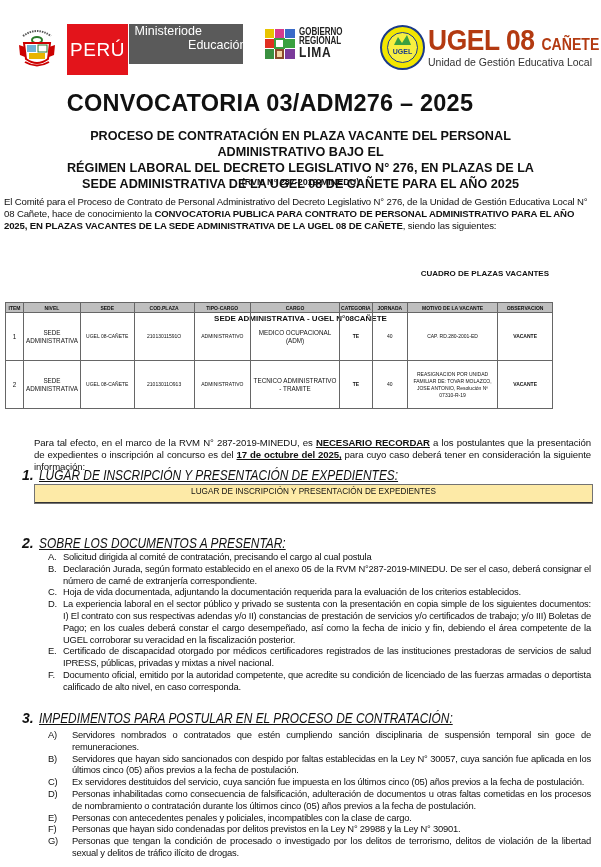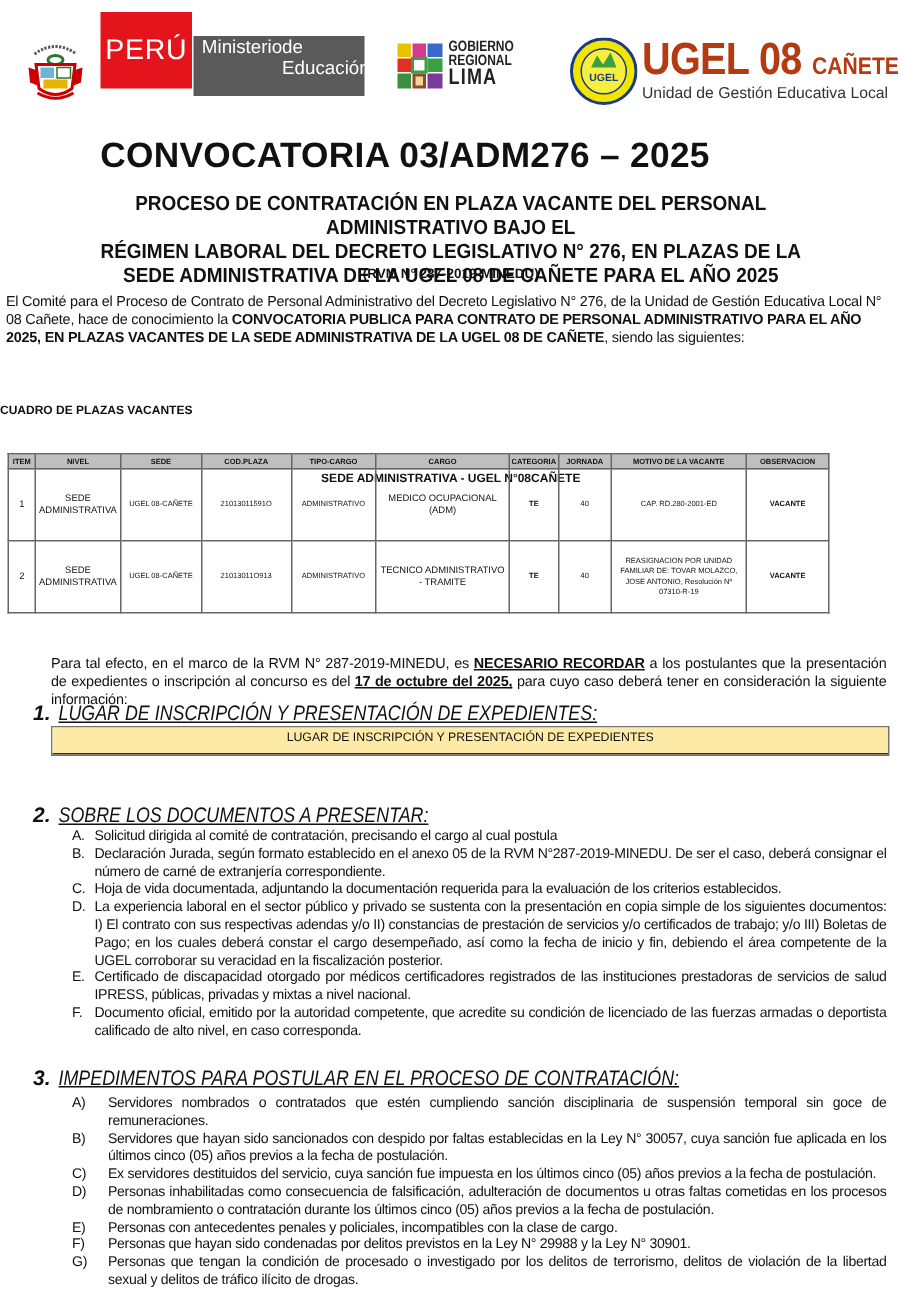--- a/index.html
+++ b/index.html
@@ -1,40 +1,40 @@
 <!DOCTYPE html>
 <html><head>
 <meta charset="utf-8">
 <style>
   html, body { margin:0; padding:0; background:#ffffff; }
   body { width:601px; height:867px; overflow:hidden; position:relative; font-family:"Liberation Sans", sans-serif; color:#111; }
   .abs { position:absolute; }
 
   
   .coat { left:17px; top:27px; width:40px; height:42px; }
-  .peru-red { left:67px; top:8px; width:61px; height:51px; background:#e3141b; color:#fff; font-size:19px; display:flex; align-items:center; justify-content:center; letter-spacing:0.5px; }
+  .peru-red { left:67px; top:24px; width:61px; height:51px; background:#e3141b; color:#fff; font-size:19px; display:flex; align-items:center; justify-content:center; letter-spacing:0.5px; }
   .minedu-gray { left:129px; top:24px; width:114px; height:40px; background:#5a5a5a; color:#fff; font-size:12.5px; line-height:14px; display:flex; flex-direction:row; justify-content:center; padding-left:9px; box-sizing:border-box; }
   .gore-icon { left:264px; top:28px; width:32px; height:32px; }
   .gore-text { left:299px; top:27px; width:50px; font-size:10px; line-height:9px; font-weight:bold; color:#222; font-family:"Liberation Sans", sans-serif; transform:scaleX(0.8); transform-origin:left top; }
   .gore-text .lima { font-size:15px; line-height:14px; letter-spacing:1px; }
   .ugel-seal { left:380px; top:25px; width:45px; height:45px; }
   .ugel-title { left:428px; top:24px; color:#b33a11; font-weight:bold; font-size:30px; line-height:32px; font-family:"Liberation Sans", sans-serif; transform:scaleX(0.88); transform-origin:left top; letter-spacing:-0.5px; white-space:nowrap; }
   .ugel-title .small { font-size:16px; letter-spacing:0; }
   .ugel-sub { left:428px; top:56px; font-size:10.5px; color:#333; white-space:nowrap; }
 
   
   .main-title { left:0; width:540px; top:90px; text-align:center; font-weight:bold; font-size:23.5px; letter-spacing:0.2px; color:#111; }
   .subtitle { left:20px; width:561px; top:128px; text-align:center; font-weight:bold; font-size:13.6px; line-height:16px; color:#111; transform:scaleX(0.93); transform-origin:center top; }
   .rvm { left:0; width:601px; top:177px; text-align:center; font-weight:bold; font-size:9px; }
 
   .intro { left:4px; width:590px; top:196px; font-size:9.6px; line-height:12px; text-align:left; letter-spacing:-0.15px; }
   .intro b { font-weight:bold; }
 
   
-  .tbl-cap1 { left:0; width:549px; top:269px; text-align:left; font-weight:bold; font-size:8px; }
+  .tbl-cap1 { left:0; width:549px; top:269px; text-align:right; font-weight:bold; font-size:8px; }
   .tbl-cap2 { left:0; width:601px; top:282px; text-align:center; font-weight:bold; font-size:8px;margin-top:32px; }
   table.vac { position:absolute; left:5px; top:302px; width:548px; border-collapse:collapse; font-size:5px; }
   table.vac th { background:#bfbfbf; font-weight:bold; height:9px; border:1px solid #666; padding:0; text-align:center; }
   table.vac td { border:1px solid #666; text-align:center; height:47px; padding:0 2px; line-height:7px; }
   table.vac td.cargo { font-size:6.3px; line-height:8px; }
   table.vac td.nivel { font-size:6.3px; line-height:8px; }
   table.vac td.bold { font-weight:bold; }
 
   
   .p1 { left:34px; width:557px; top:437px; font-size:9.6px; line-height:12px; text-align:justify; letter-spacing:-0.1px; }

